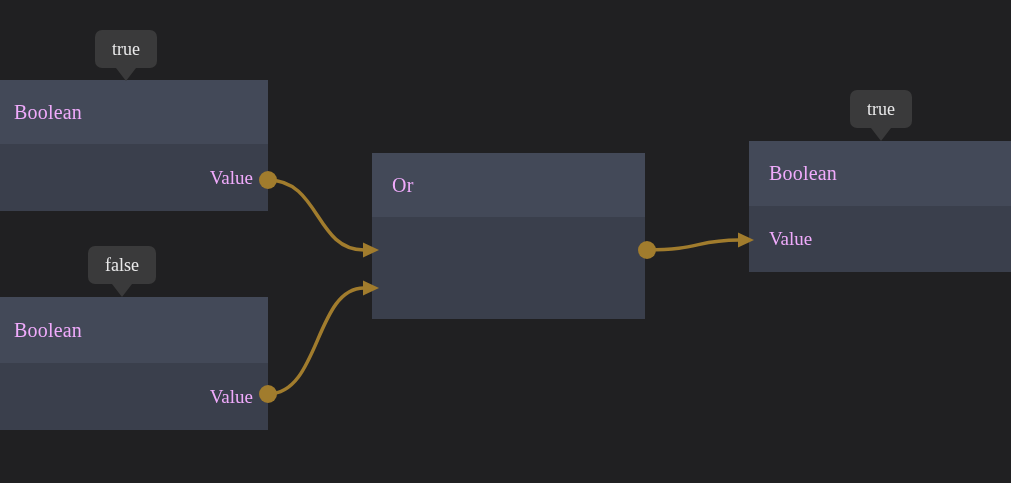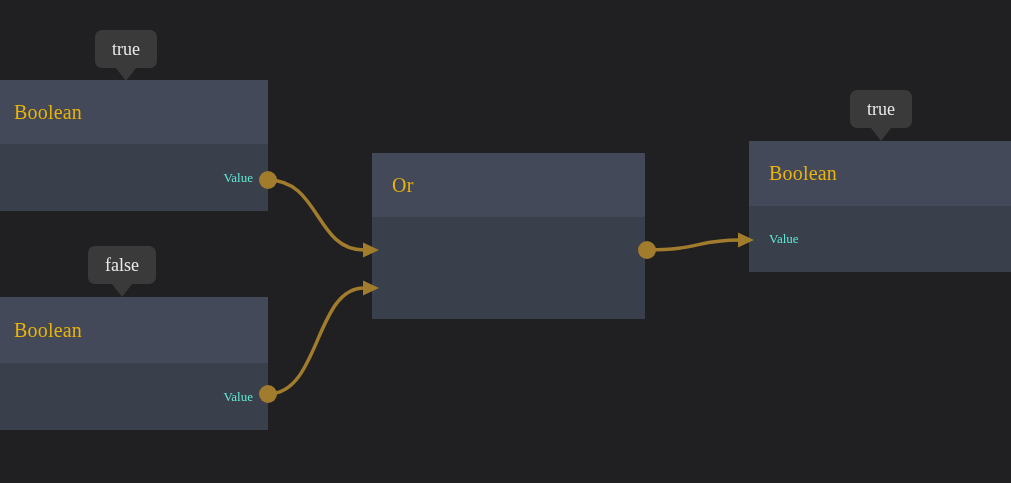--- a/index.html
+++ b/index.html
@@ -15,33 +15,33 @@
 
   
   .node { position: absolute; color: #eceef1; }
   .node-header {
     background: #434958;
     display: flex;
     align-items: center;
     font-size: 20px;
     font-weight: 400;
     letter-spacing: 0.2px;
-    color: #eab308;
+    color: #f0abfc;
   }
   .node-body {
     background: #3a3f4c;
     position: relative;
     display: flex;
     flex-direction: column;
   }
   .port-row {
     display: flex;
     align-items: center;
-    font-size: 13px;
-    color: #5eead4;
+    font-size: 19px;
+    color: #f0abfc;
   }
 
   
   .node-bool1 { left: 0px; top: 80px; width: 268px; }
   .node-bool1 .node-header { height: 64px; padding-left: 14px; }
   .node-bool1 .node-body { height: 67px; justify-content: center; }
   .node-bool1 .port-row { justify-content: flex-end; padding-right: 15px; }
 
   
   .node-bool2 { left: 0px; top: 297px; width: 268px; }

